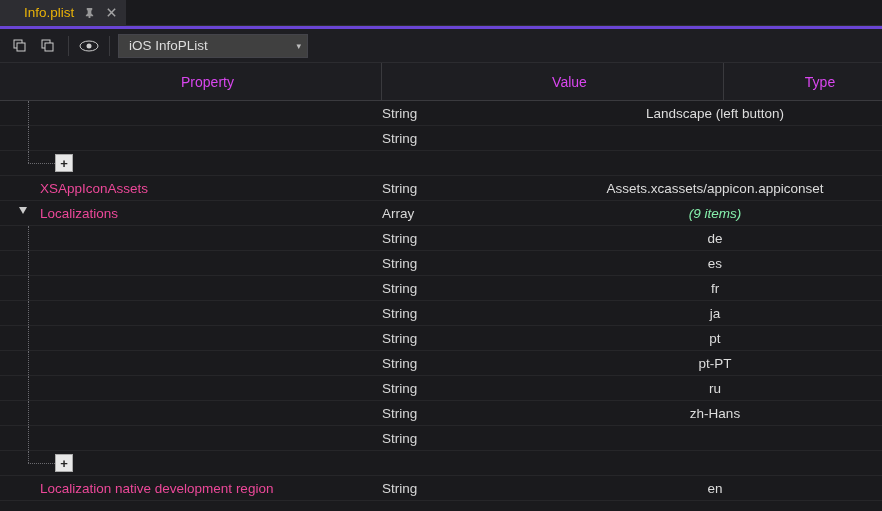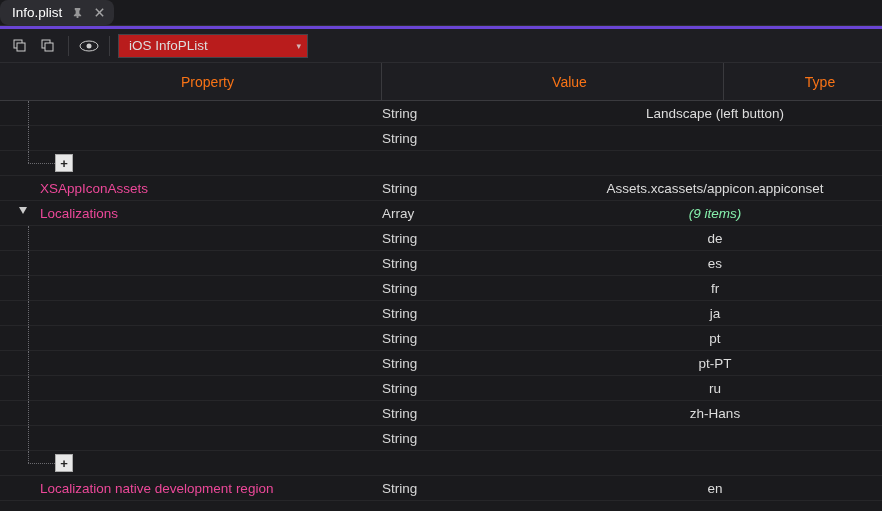--- a/index.html
+++ b/index.html
@@ -14,26 +14,25 @@
   .tabbar {
     height: 26px;
     background: #1a1a1d;
     display: flex;
     align-items: stretch;
     border-bottom: 1px solid #2c2c30;
   }
   .tab {
     display: flex;
     align-items: center;
-    padding: 0 8px 0 12px;
+    padding: 0 8px 0 24px;
     background: #2d2d32;
-    color: #ffffff;
+    color: #eab308;
     gap: 8px;
     position: relative;
-    border-radius: 8px;
   }
   .tab .pin, .tab .close {
     width: 14px; height: 14px;
     display: inline-flex;
     align-items: center;
     justify-content: center;
     opacity: 0.75;
   }
   .purple-strip {
     height: 3px;
@@ -52,21 +51,21 @@
     width: 24px; height: 24px;
     display: flex; align-items: center; justify-content: center;
     color: #ccc;
   }
   .tool-sep {
     width: 1px; height: 20px; background: #3a3a3e; margin: 0 4px;
   }
   .dropdown {
     height: 24px;
     min-width: 190px;
-    background: #b91c1c;
+    background: #404040;
     border: 1px solid #44444a;
     display: flex;
     align-items: center;
     padding: 0 6px 0 10px;
     color: #ddd;
     justify-content: space-between;
     gap: 10px;
   }
   .dropdown .chev { font-size: 9px; opacity: .8; }
   .grid {
@@ -77,21 +76,21 @@
   .grid-header {
     display: flex;
     height: 38px;
     border-bottom: 1px solid #3a3a3e;
     background: #1e1e22;
   }
   .grid-header .col {
     display: flex;
     align-items: center;
     justify-content: center;
-    color: #f97316;
+    color: #d946ef;
     border-right: 1px solid #3a3a3e;
     font-size: 14px;
     padding-left: 34px;
   }
   .grid-header .col:last-child { border-right: none; }
   .col-prop { width: 382px; }
   .col-type { width: 158px; }
   .col-val  { width: calc(882px - 382px - 158px); }
   .rows {
     display: flex;

